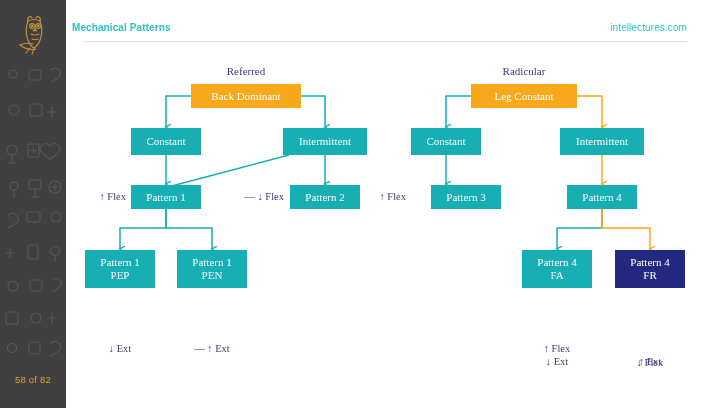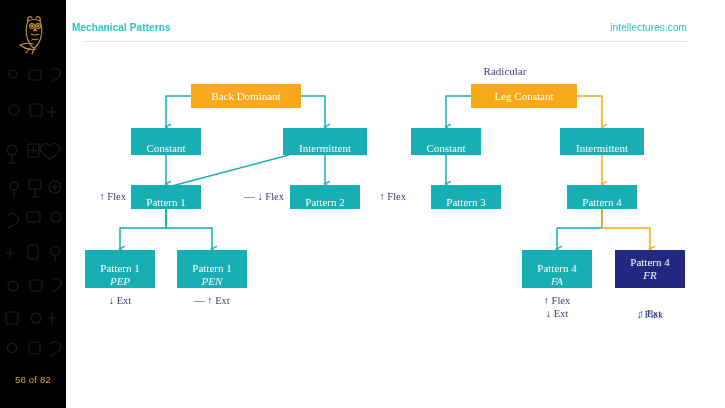--- a/index.html
+++ b/index.html
@@ -16,21 +16,21 @@
     height: 408px;
     background: #ffffff;
     overflow: hidden;
   }
 
   
   #sidebar {
     position: absolute;
     left: 0; top: 0;
     width: 66px; height: 408px;
-    background: #000000;
+    background: #404040;
     overflow: hidden;
   }
   #sidebar-pattern {
     position: absolute;
     left: 0; top: 0;
     width: 66px; height: 408px;
     opacity: 0.13;
   }
   #owl-logo {
     position: absolute;
@@ -92,45 +92,45 @@
     display: flex;
     flex-direction: column;
     align-items: center;
     justify-content: center;
     color: #ffffff;
     font-size: 11px;
     line-height: 13px;
     text-align: center;
     font-family: "Liberation Serif", serif;
   }
-  .node.teal   { background: #17AEB4; justify-content: flex-end; }
+  .node.teal   { background: #17AEB4; }
   .node.orange { background: #F7A81B; }
   .node.navy   { background: #232981; }
-  .node .line2 { display: block; font-style: italic; }
+  .node .line2 { display: block; }
 
   
   .section-caption {
     position: absolute;
     color: #3b3b7a;
     font-size: 11px;
     font-family: "Liberation Serif", serif;
     text-align: center;
     white-space: nowrap;
   }
 
   
   .annotation {
     position: absolute;
     color: #3b3b7a;
     font-size: 10.5px;
     line-height: 13px;
     font-family: "Liberation Serif", serif;
     white-space: nowrap;
   }
-  .annotation.center { text-align: center; }
+  .annotation.center { text-align: center; margin-top: 48px; }
   .annotation.right  { text-align: right; }
 </style>
 </head>
 <body>
 
 <div id="slide">
 
   <div id="sidebar">
     <svg id="sidebar-pattern" viewBox="0 0 66 408" xmlns="http://www.w3.org/2000/svg">
       <g stroke="#ffffff" stroke-width="1.1" fill="none" opacity="0.95">
@@ -229,21 +229,22 @@
 
         <path d="M446 155 L446 184" stroke="#17AEB4" marker-end="url(#arrow-teal)"></path>
 
         <path d="M602 155 L602 184" stroke="#F7A81B" marker-end="url(#arrow-orange)"></path>
 
         <path d="M602 209 L602 228 L557 228 L557 249" stroke="#17AEB4" marker-end="url(#arrow-teal)"></path>
         <path d="M602 209 L602 228 L650 228 L650 249" stroke="#F7A81B" marker-end="url(#arrow-orange)"></path>
       </g>
     </svg>
 
-    <div class="section-caption" style="left:452px; top:65px; width:106px;">Radicular</div>
+    <div class="section-caption" style="left:191px; top:65px; width:110px;">Referred</div>
+    <div class="section-caption" style="left:471px; top:65px; width:106px;">Radicular</div>
 
     <div class="node orange" style="left:191px; top:84px; width:110px; height:24px;align-items:center;">
       <span>Back Dominant</span>
     </div>
 
     <div class="node teal" style="left:131px; top:128px; width:70px; height:27px;">
       <span>Constant</span>
     </div>
 
     <div class="node teal" style="left:283px; top:128px; width:84px; height:27px;">

